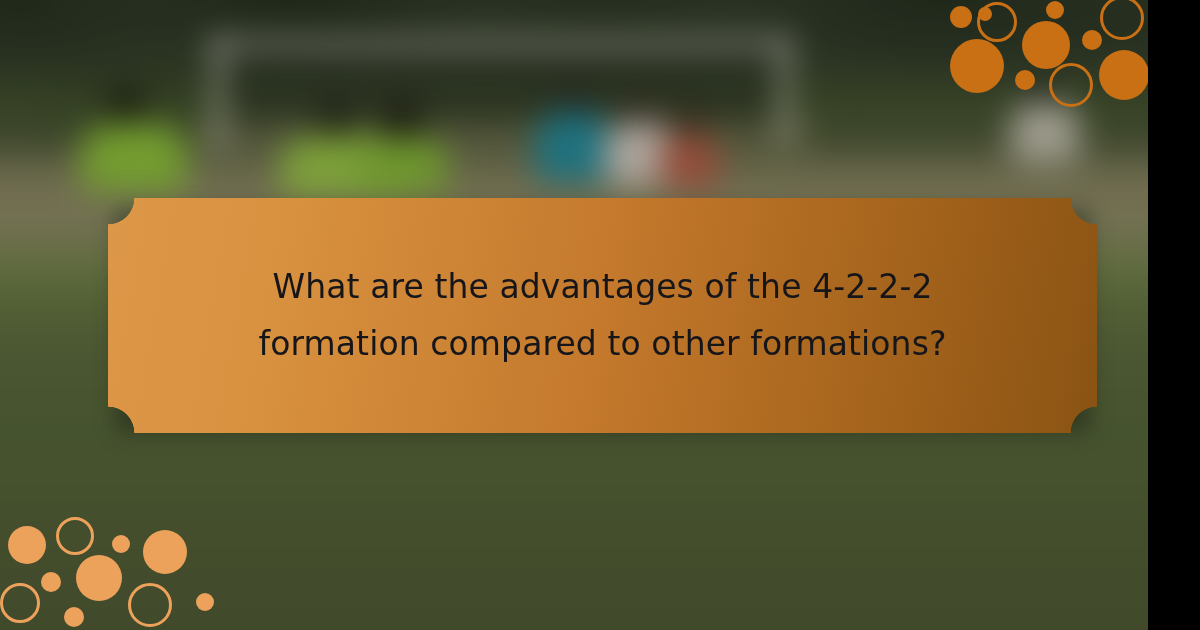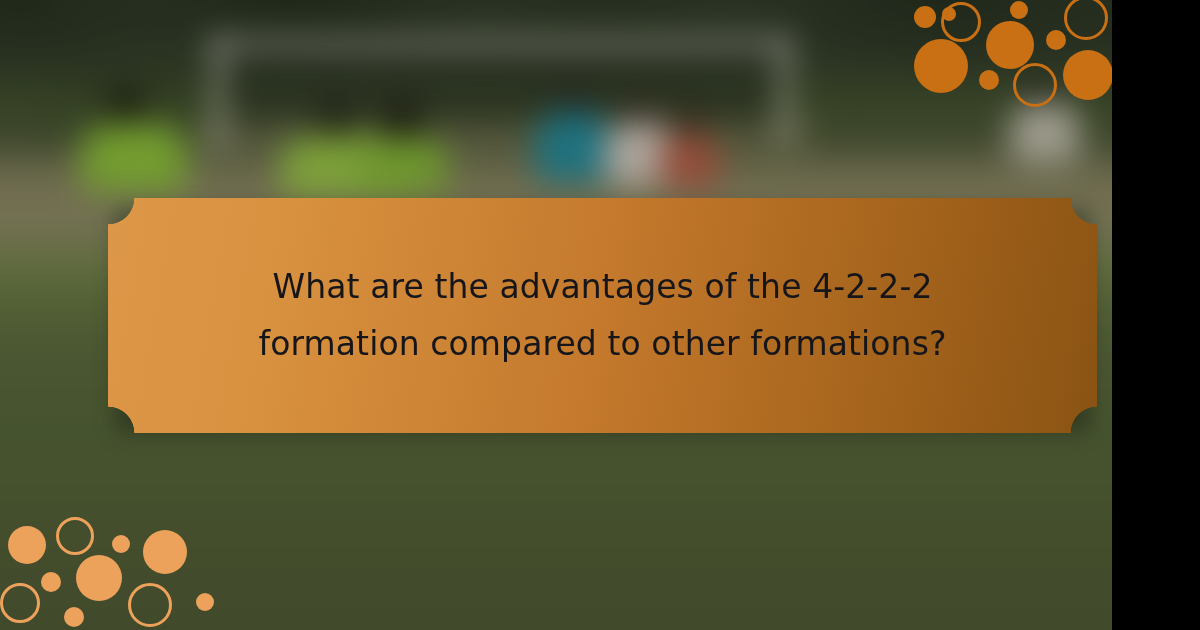--- a/index.html
+++ b/index.html
@@ -7,20 +7,21 @@
     padding: 0;
     background: #000;
   }
 
   #stage {
     position: relative;
     width: 1112px;
     height: 630px;
     overflow: hidden;
     font-family: "DejaVu Sans", "Liberation Sans", sans-serif;
+    padding-left: 36px;
   }
 
   
   .bg-photo {
     position: absolute;
     inset: -40px;
     overflow: hidden;
   }
 
   .bg-layer {

